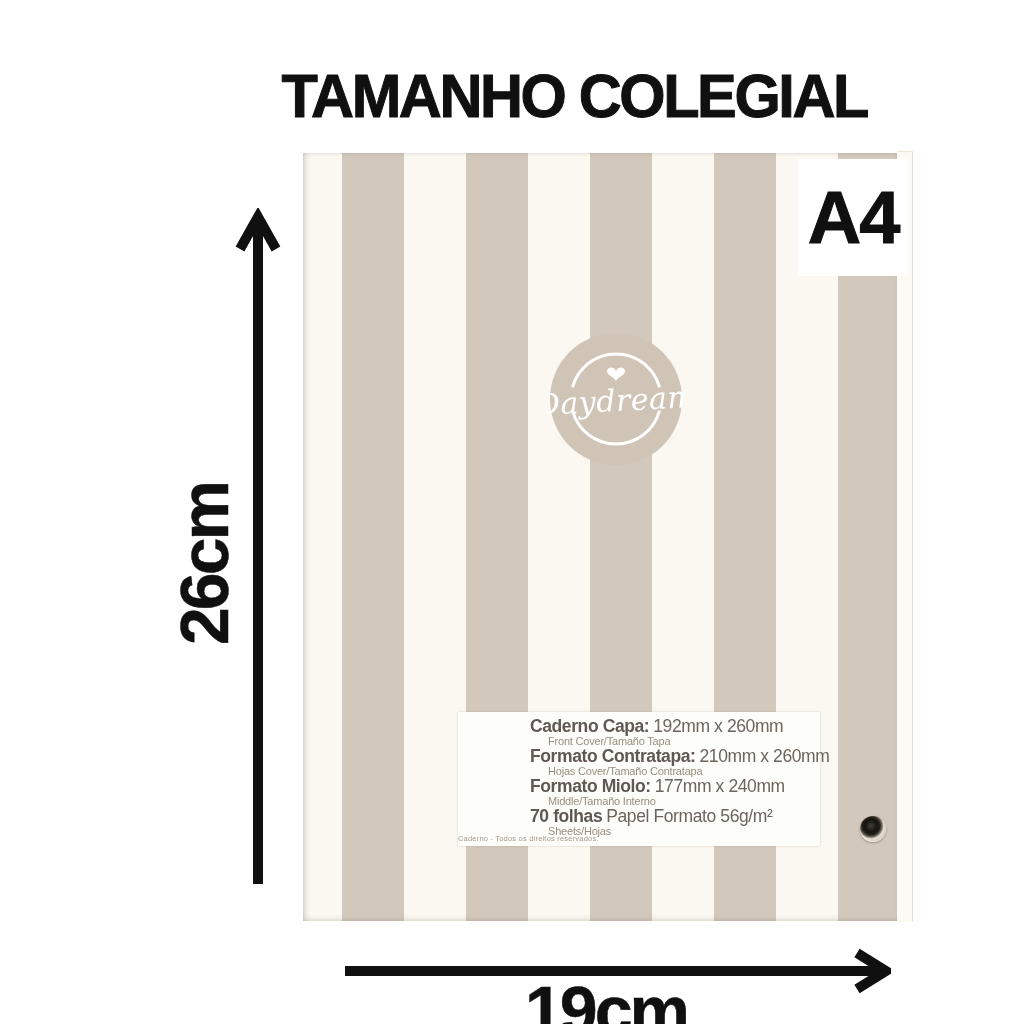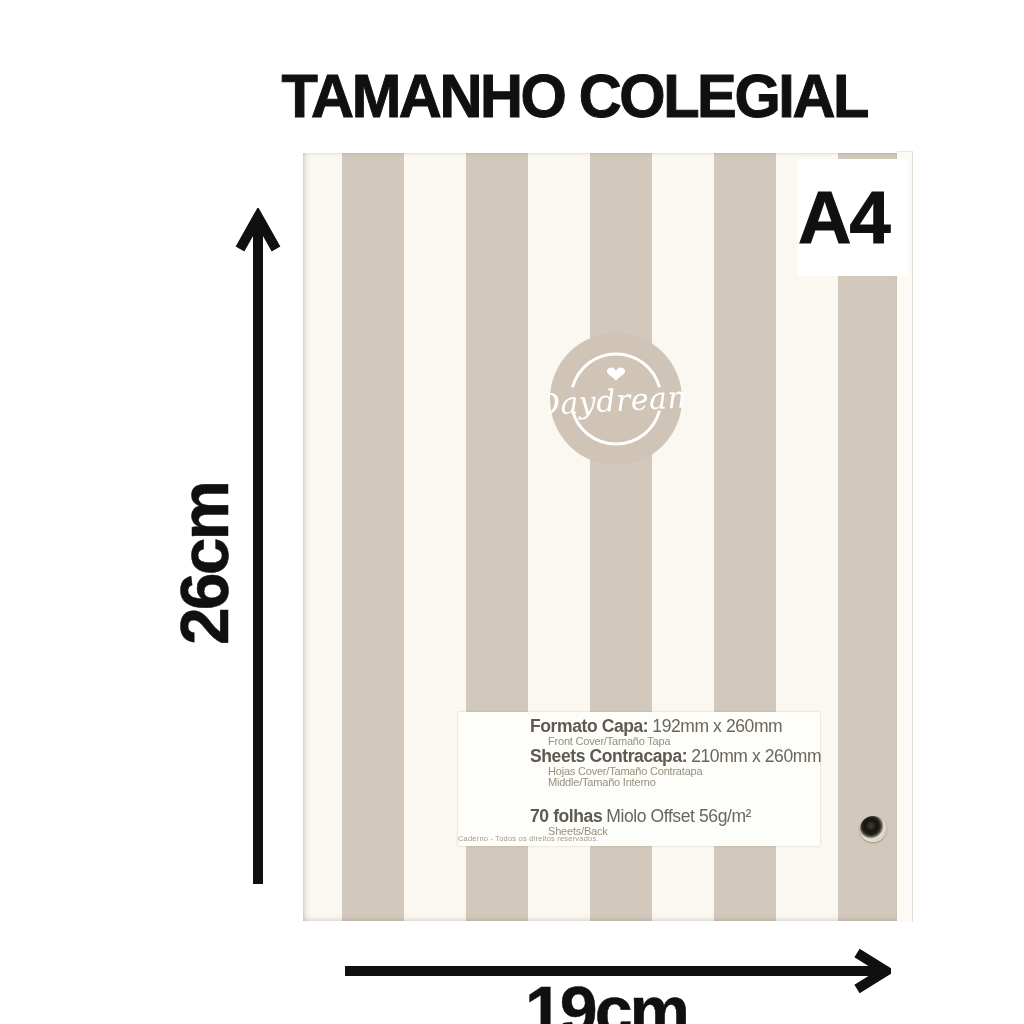--- a/index.html
+++ b/index.html
@@ -48,21 +48,21 @@
         rgba(0,0,0,0) 101px, rgba(0,0,0,0) 124px),
       var(--cover);
     box-shadow:inset 5px 0 7px -5px rgba(110,100,85,.45),
                inset 0 -4px 6px -4px rgba(110,100,85,.3),
                inset 0 3px 4px -3px rgba(110,100,85,.2);
   }
   
   .badge{
     position:absolute;left:798px;top:131px;width:110px;height:117px;
     background:#ffffff;color:var(--ink);font-size:74px;font-weight:bold;
-    letter-spacing:-2px;line-height:117px;
+    letter-spacing:-2px;text-align:center;line-height:117px;
     -webkit-text-stroke:1px var(--ink);
   }
   
   .logo{position:absolute;left:548px;top:303px;}
   
   .spec{
     position:absolute;left:458px;top:684px;width:362px;height:134px;
     background:#fdfdfa;box-shadow:0 0 2px rgba(140,130,115,.35);
     padding:5px 0 0 72px;box-sizing:border-box;color:var(--label_text);
   }
@@ -112,32 +112,33 @@
     <path d="M24.5 79.6 A45 45 0 0 0 111.5 79.6" fill="none" stroke="#ffffff" stroke-width="3"></path>
     <path d="M68 50 C65 45 59 44 59 40.5 C59 37.8 61 36.5 63.2 36.5 C65.5 36.5 67 38 68 39.8
              C69 38 70.5 36.5 72.8 36.5 C75 36.5 77 37.8 77 40.5 C77 44 71 45 68 50 Z" fill="#ffffff"></path>
     <text x="68" y="80" text-anchor="middle" font-size="30" font-style="italic" font-family="DejaVu Serif, serif" fill="#ffffff" letter-spacing="0.5" transform="rotate(-3 68 68)">Daydream</text>
   </svg>
 
   <div class="badge">A4</div>
 
   <div class="spec">
     <div class="row">
-      <div class="main"><span class="b">Formato Capa:</span><span class="v">192mm x 260mm</span></div>
+      <div class="main"><span class="b">Caderno Capa:</span><span class="v">192mm x 260mm</span></div>
       <div class="sub">Front Cover/Tamaño Tapa</div>
     </div>
     <div class="row">
-      <div class="main"><span class="b">Sheets Contracapa:</span><span class="v">210mm x 260mm</span></div>
+      <div class="main"><span class="b">Formato Contratapa:</span><span class="v">210mm x 260mm</span></div>
       <div class="sub">Hojas Cover/Tamaño Contratapa</div>
     </div>
     <div class="row">
+      <div class="main"><span class="b">Formato Miolo:</span><span class="v">177mm x 240mm</span></div>
       <div class="sub">Middle/Tamaño Interno</div>
     </div>
     <div class="row">
-      <div class="main"><span class="b">70 folhas</span><span class="v">Miolo Offset 56g/m²</span></div>
-      <div class="sub">Sheets/Back</div>
+      <div class="main"><span class="b">70 folhas</span><span class="v">Papel Formato 56g/m²</span></div>
+      <div class="sub">Sheets/Hojas</div>
     </div>
     <div class="foot">Caderno - Todos os direitos reservados.</div>
   </div>
 
   <div class="eyelet"></div>
 
 </div>
 
 </body></html>

